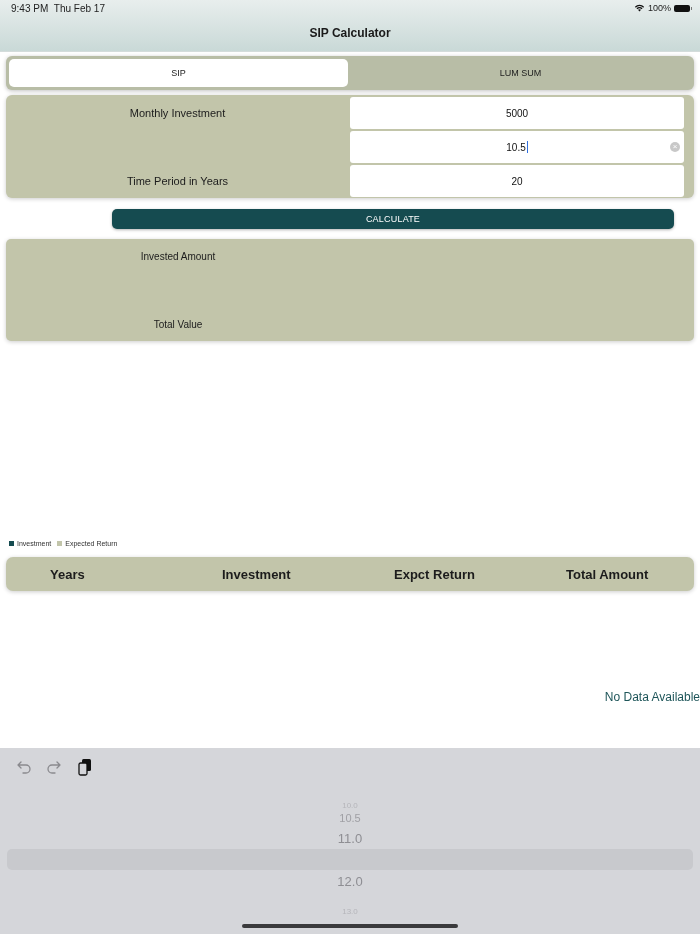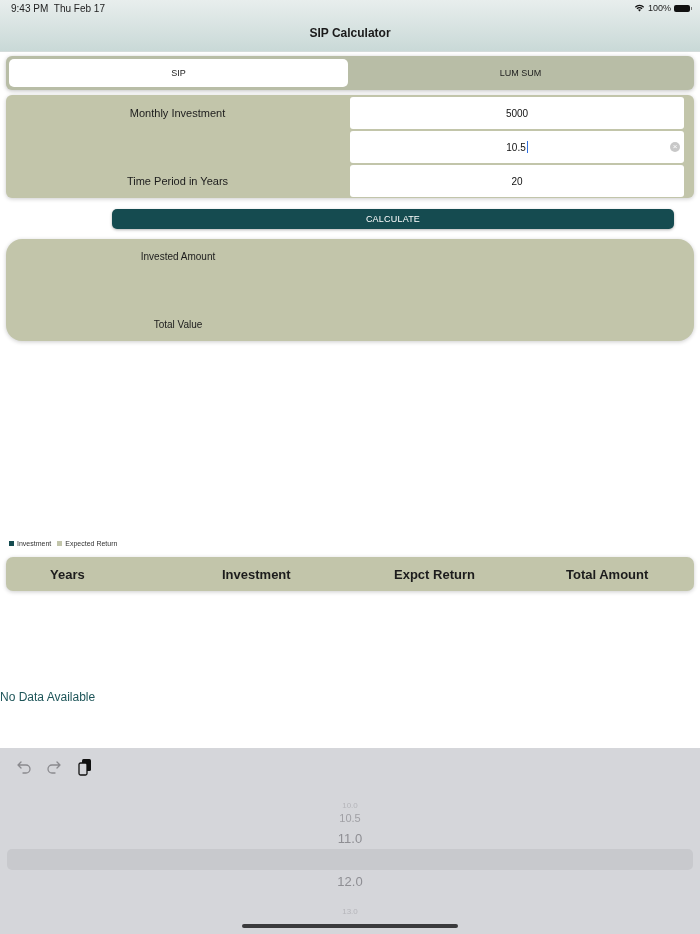--- a/index.html
+++ b/index.html
@@ -18,30 +18,30 @@
   .seg-lum { left: 344px; width: 341px; }
 
   .input-panel { position: absolute; left: 6px; top: 95px; width: 688px; height: 103px; background: #c2c5aa; border-radius: 6px; box-shadow: 0 1px 4px rgba(0,0,0,0.2); }
   .in-label { position: absolute; left: 0; width: 343px; font-size: 11px; text-align: center; color: #1c1c1c; }
   .in-field { position: absolute; left: 344px; width: 334px; height: 32px; background: #fff; border-radius: 3px; font-size: 10px; display: flex; align-items: center; justify-content: center; color: #111; }
   .caret { display: inline-block; width: 1px; height: 12px; background: #2f6fe0; margin-left: 1px; vertical-align: middle; }
   .clear-icon { position: absolute; right: 4px; top: 11px; width: 10px; height: 10px; border-radius: 50%; background: #c8c8c8; color: #fff; font-size: 8px; line-height: 10px; text-align: center; }
 
   .calc-btn { position: absolute; left: 69px; top: 209px; width: 562px; height: 20px; background: #154b50; border-radius: 5px; color: #fff; font-size: 9px; display: flex; align-items: center; justify-content: center; box-shadow: 0 1px 3px rgba(0,0,0,0.3); letter-spacing: 0.2px; margin-left: 43px; }
 
-  .result-panel { position: absolute; left: 6px; top: 239px; width: 688px; height: 102px; background: #c2c5aa; border-radius: 16px; box-shadow: 0 1px 4px rgba(0,0,0,0.2); }
+  .result-panel { position: absolute; left: 6px; top: 239px; width: 688px; height: 102px; background: #c2c5aa; border-radius: 5px; box-shadow: 0 1px 4px rgba(0,0,0,0.2); }
   .res-label { position: absolute; left: 0; width: 344px; font-size: 10px; text-align: center; color: #1c1c1c; }
 
   .legend { position: absolute; left: 9px; top: 540px; display: flex; align-items: center; font-size: 7px; color: #333; gap: 3px; }
   .legend-swatch { width: 5px; height: 5px; display: inline-block; }
 
   .table-header { position: absolute; left: 6px; top: 557px; width: 688px; height: 34px; background: #c2c5aa; border-radius: 7px; box-shadow: 0 1px 4px rgba(0,0,0,0.2); display: flex; align-items: center; }
   .th { flex: 1; font-size: 13px; font-weight: bold; color: #1c1c1c; margin-left: 44px; }
 
-  .no-data { position: absolute; left: 0; width: 700px; top: 690px; text-align: left; font-size: 12px; color: #1e5559; }
+  .no-data { position: absolute; left: 0; width: 700px; top: 690px; text-align: right; font-size: 12px; color: #1e5559; }
 
   .keyboard { position: absolute; left: 0; top: 748px; width: 700px; height: 186px; background: #d5d6da; }
   .kb-tool { position: absolute; top: 10px; width: 18px; height: 18px; display: flex; align-items: center; justify-content: center; }
   .picker-highlight { position: absolute; left: 7px; top: 101px; width: 686px; height: 21px; background: #c8c9cd; border-radius: 5px; }
   .pick { position: absolute; left: 0; width: 700px; text-align: center; color: #8e8e93; }
   .pick.sel { color: #222; }
   .home-ind { position: absolute; left: 242px; top: 176px; width: 216px; height: 4px; border-radius: 2px; background: #3a3a3c; }
 </style>
 </head>
 <body>

